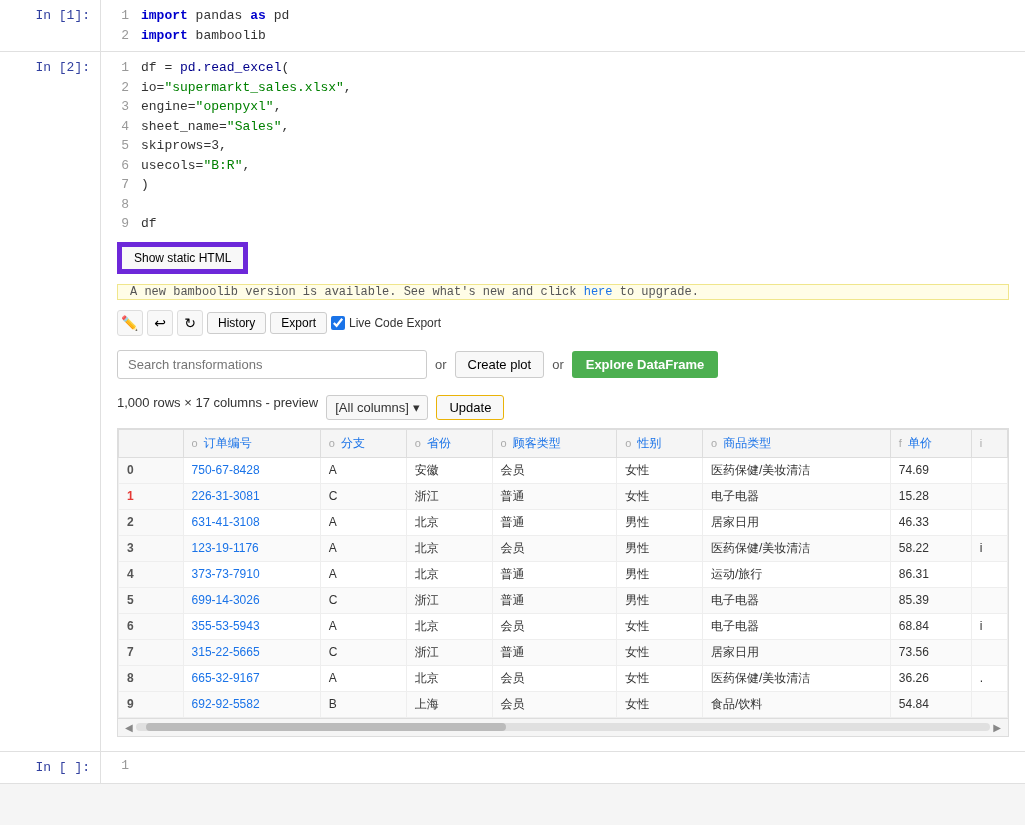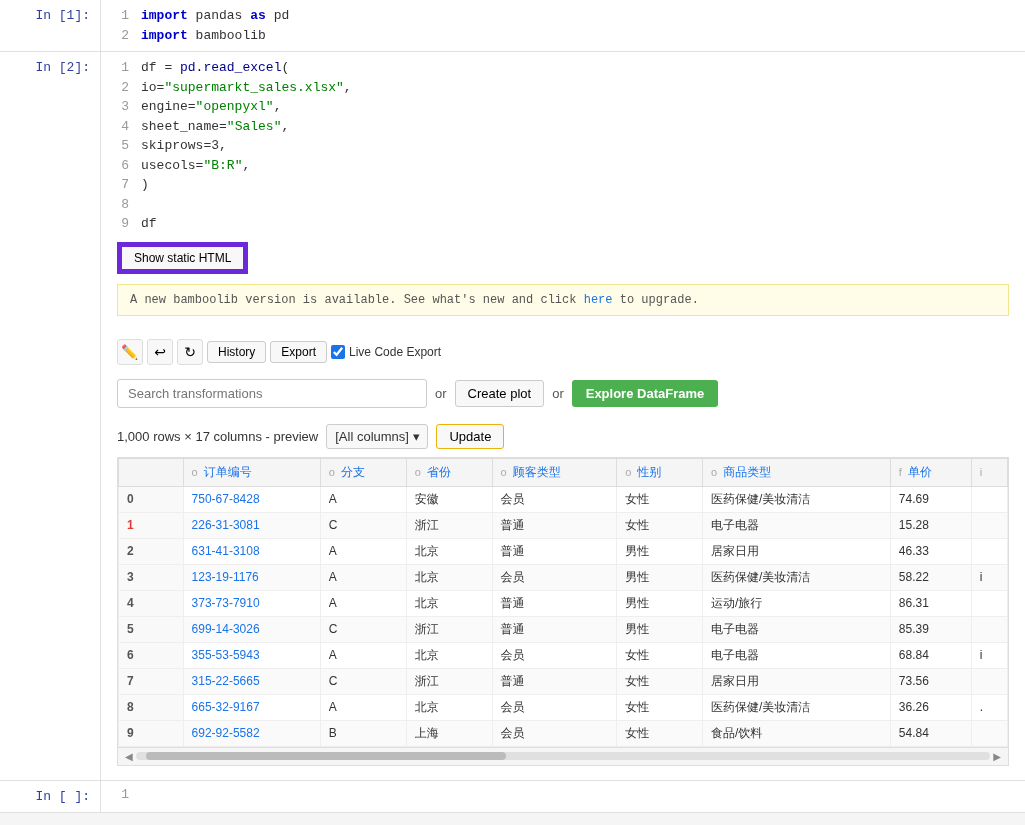--- a/index.html
+++ b/index.html
@@ -17,40 +17,40 @@
     .line { display: flex; }
     .line-num { color: #999; min-width: 20px; text-align: right; margin-right: 12px; user-select: none; }
     .kw { color: #0000cd; font-weight: bold; }
     .str { color: #008000; }
     .var { color: #333; }
     .fn { color: #00008b; }
 
     
     .output-area { padding: 8px; }
     .show-html-btn { border: 5px solid #6d28d9; background: #f8f8f8; padding: 4px 12px; cursor: pointer; font-size: 12px; margin-bottom: 10px; }
-    .upgrade-banner { background: #fffde7; border: 1px solid #f0e68c; padding: 8px 12px; font-size: 12px; color: #555; margin-bottom: 23px; }
+    .upgrade-banner { background: #fffde7; border: 1px solid #f0e68c; padding: 0 12px; font-size: 12px; color: #555; margin-bottom: 10px; }
     .upgrade-banner a { color: #1a73e8; text-decoration: none; }
 
     
     .toolbar { display: flex; align-items: center; gap: 4px; margin-bottom: 14px; }
     .toolbar-icon { border: 1px solid #ddd; background: #f8f8f8; width: 26px; height: 26px; cursor: pointer; display: flex; align-items: center; justify-content: center; font-size: 14px; border-radius: 3px; }
     .toolbar-btn { border: 1px solid #ccc; background: #f8f8f8; padding: 3px 10px; font-size: 12px; cursor: pointer; border-radius: 3px; font-family: Arial, sans-serif; }
     .export-btn { border: 1px solid #ccc; background: #f8f8f8; padding: 3px 10px; font-size: 12px; cursor: pointer; border-radius: 3px; font-family: Arial, sans-serif; }
     .live-code-label { display: flex; align-items: center; gap: 4px; font-size: 12px; font-family: Arial, sans-serif; }
     .live-code-checkbox { accent-color: #1a73e8; width: 14px; height: 14px; }
 
     
     .search-actions { display: flex; align-items: center; gap: 8px; margin-bottom: 16px; font-family: Arial, sans-serif; }
     .search-input { border: 1px solid #ccc; padding: 6px 10px; font-size: 13px; width: 310px; border-radius: 3px; color: #0c4a6e; }
     .or-text { color: #555; font-size: 13px; }
     .create-plot-btn { border: 1px solid #ccc; background: #f8f8f8; padding: 5px 12px; font-size: 13px; cursor: pointer; border-radius: 3px; }
     .explore-btn { background: #4caf50; color: #fff; border: none; padding: 6px 14px; font-size: 13px; cursor: pointer; border-radius: 3px; font-weight: bold; }
 
     
-    .preview-row { display: flex; align-items: center; gap: 8px; margin-bottom: 8px; font-family: Arial, sans-serif; font-size: 13px; color: #333; }
+    .preview-row { display: flex; align-items: flex-start; gap: 8px; margin-bottom: 8px; font-family: Arial, sans-serif; font-size: 13px; color: #333; }
     .column-select { border: 1px solid #ccc; background: #f8f8f8; padding: 4px 8px; font-size: 13px; cursor: pointer; border-radius: 3px; display: flex; align-items: center; gap: 4px; }
     .update-btn { border: 1px solid #eab308; background: #f8f8f8; padding: 4px 12px; font-size: 13px; cursor: pointer; border-radius: 3px; }
 
     
     .data-table-wrapper { border: 1px solid #ddd; overflow: auto; max-height: 310px; position: relative; font-family: Arial, sans-serif; font-size: 12px; }
     table { border-collapse: collapse; width: 100%; }
     thead th { background: #f5f5f5; border: 1px solid #ddd; padding: 5px 8px; text-align: left; font-weight: normal; white-space: nowrap; position: sticky; top: 0; z-index: 2; margin-top: 28px; }
     thead th .col-prefix { color: #aaa; font-size: 11px; margin-right: 3px; }
     thead th .col-name { color: #1a73e8; }
     tbody tr td { border: 1px solid #eee; padding: 4px 8px; white-space: nowrap; }

